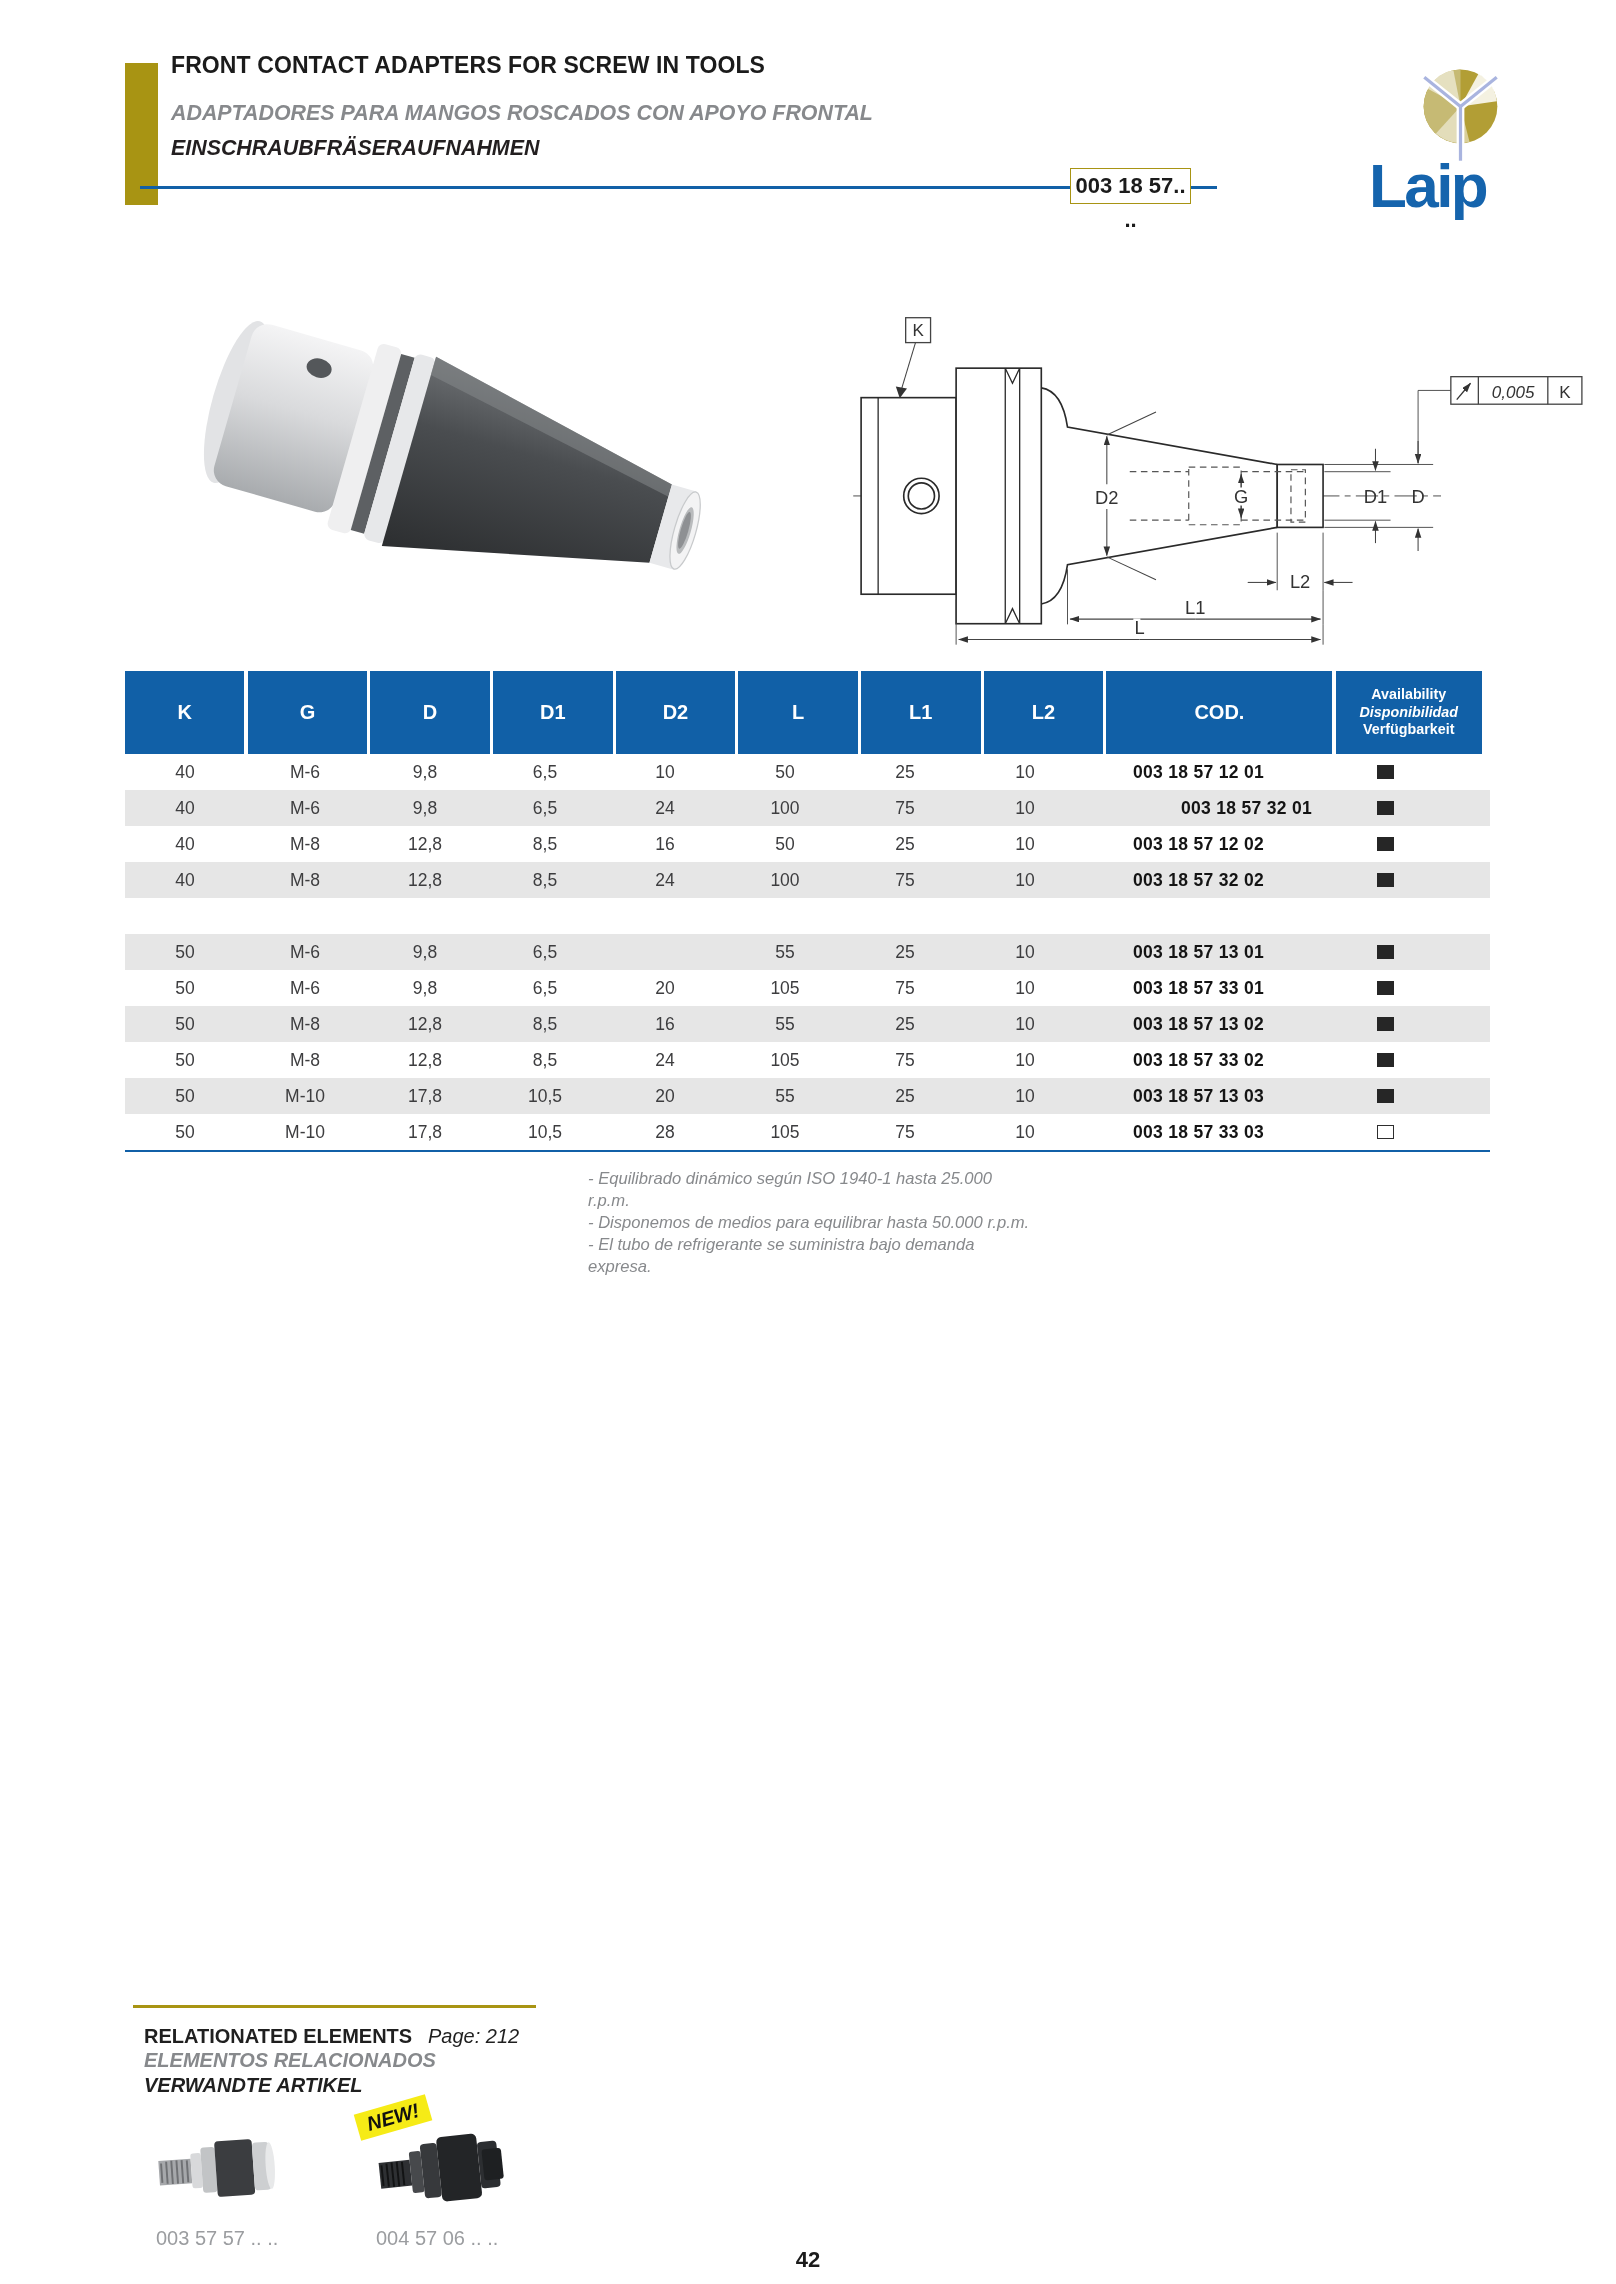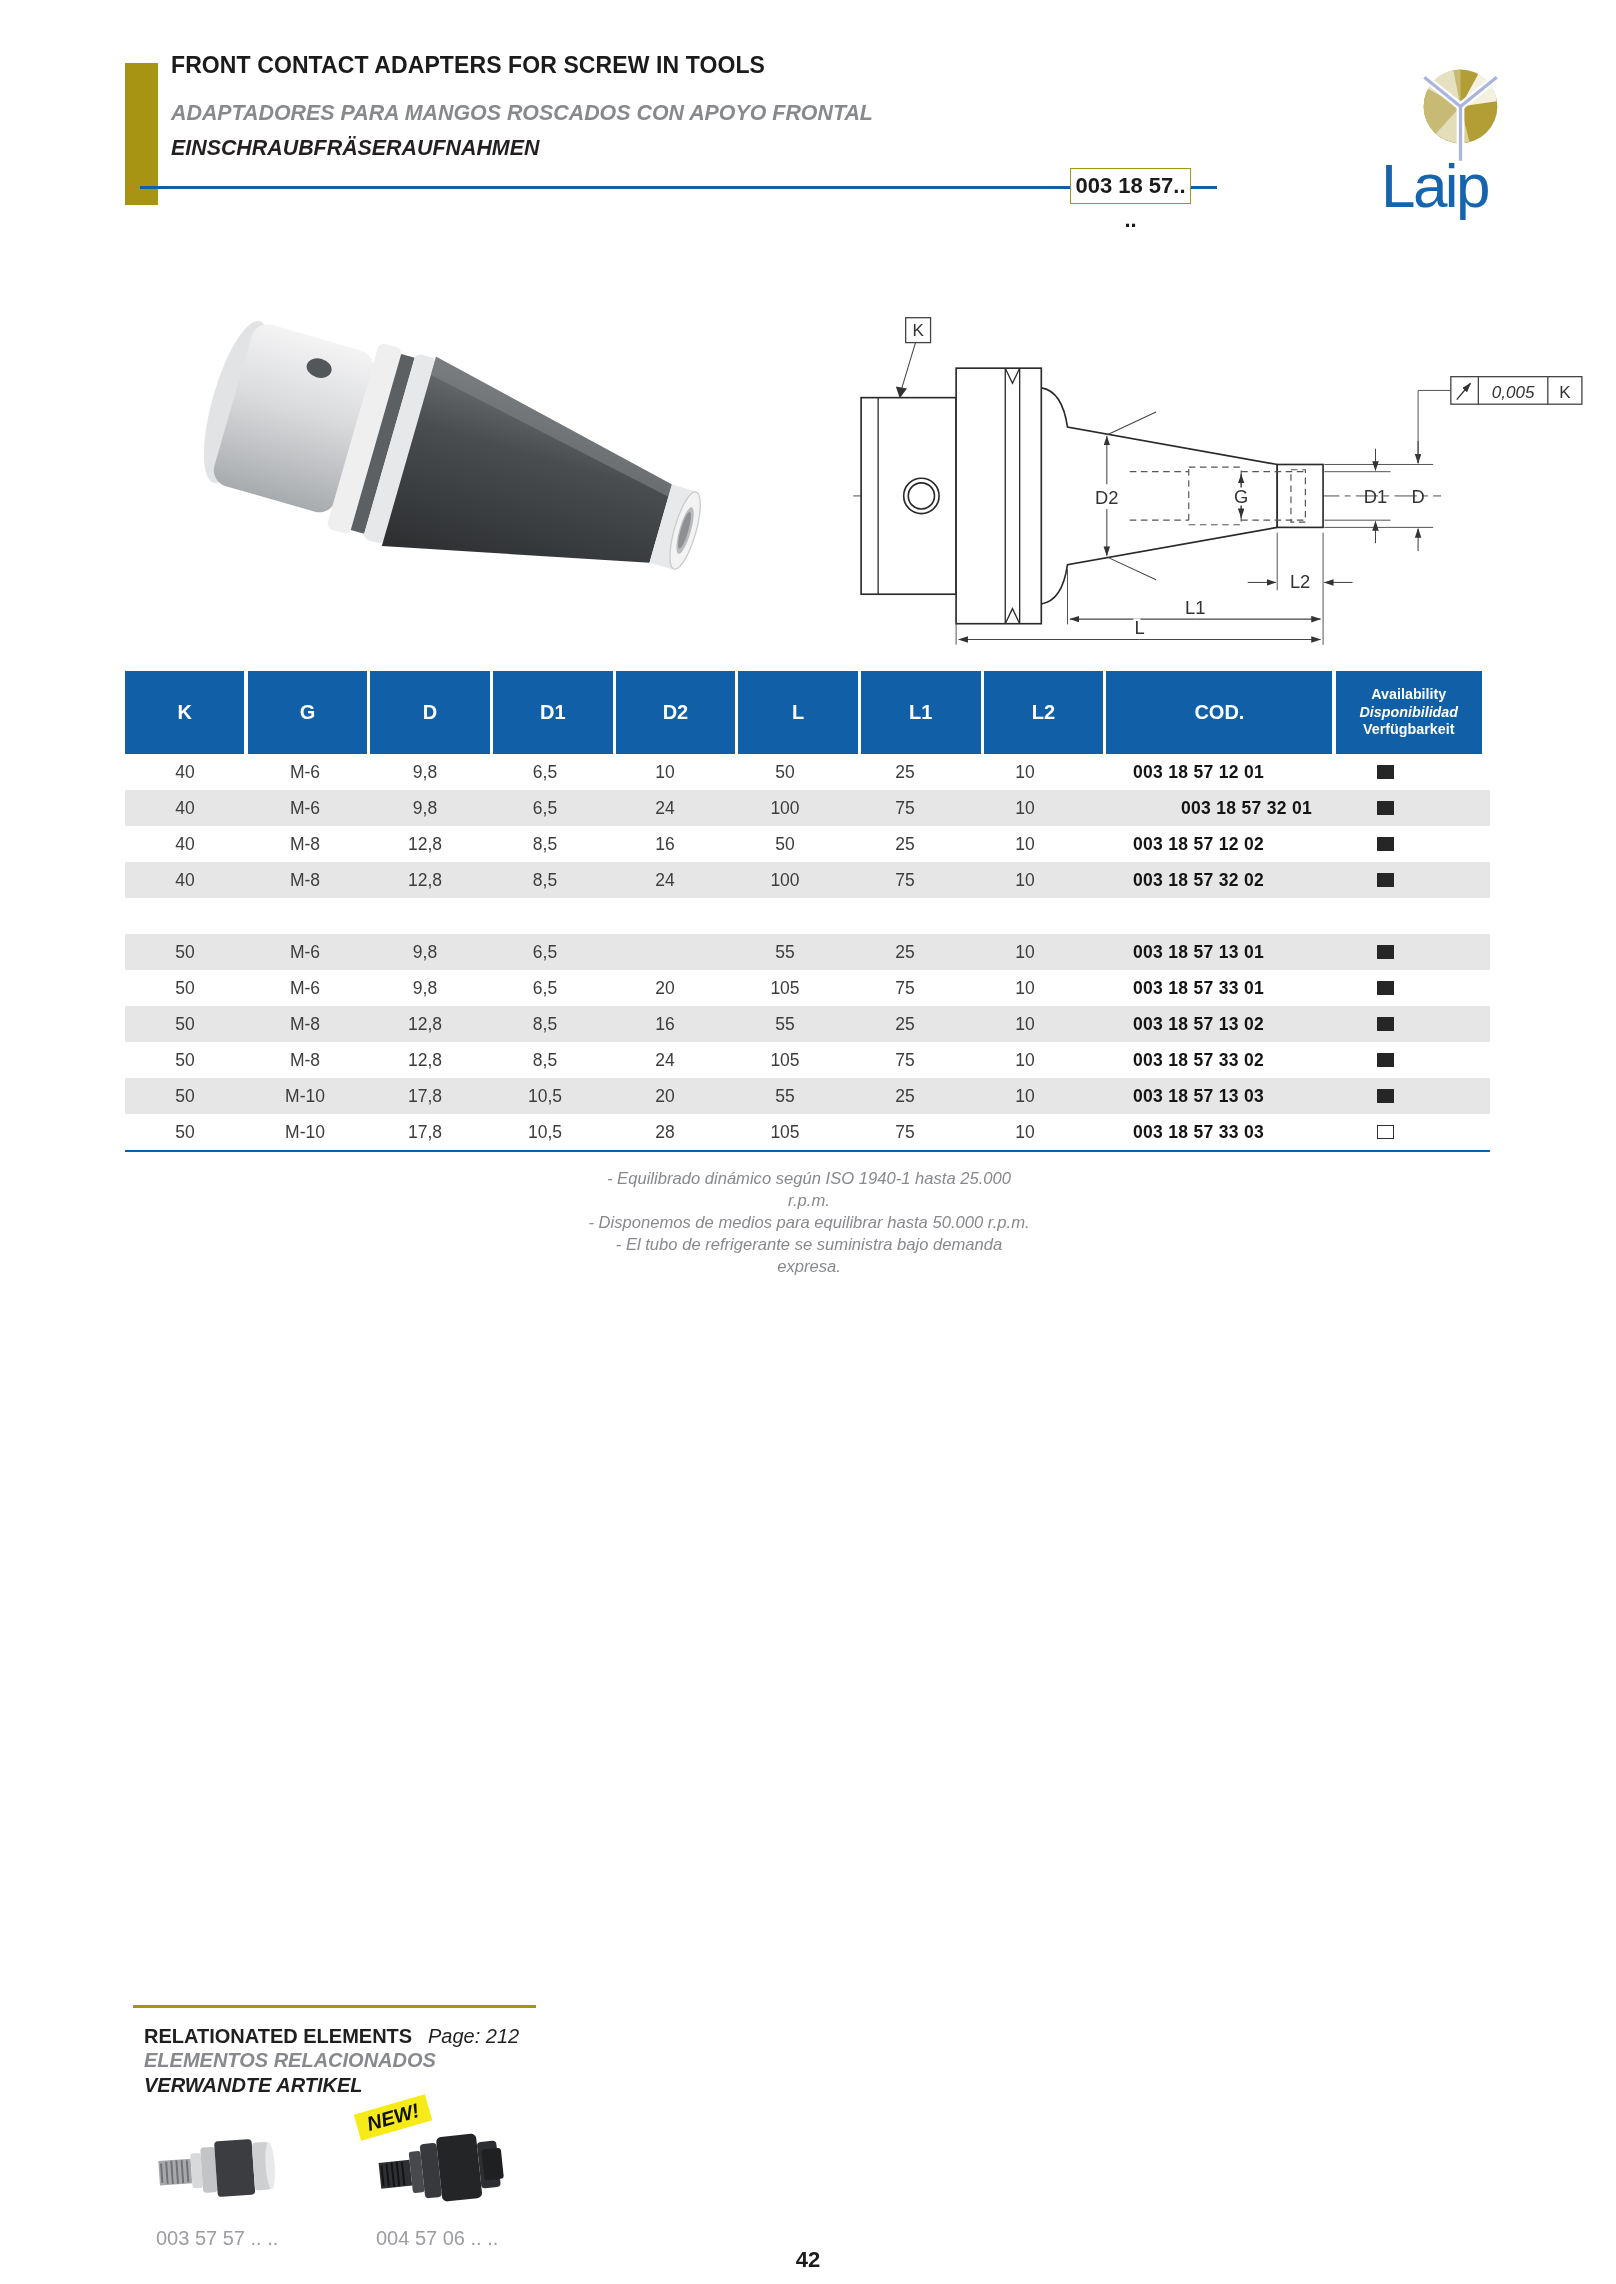--- a/index.html
+++ b/index.html
@@ -8,21 +8,21 @@
 
   
   .goldbar{position:absolute;left:125px;top:63px;width:32.5px;height:142px;background:#A89413;}
   .title-en{position:absolute;left:171px;top:52px;font-size:23px;font-weight:bold;color:#1b1b1b;letter-spacing:0.1px;}
   .title-es{position:absolute;left:171px;top:101px;font-size:21.4px;font-weight:bold;font-style:italic;color:#87898C;}
   .title-de{position:absolute;left:171px;top:136px;font-size:21.4px;font-weight:bold;font-style:italic;color:#231F20;}
   .blue-rule{position:absolute;left:140px;top:186px;width:1077px;height:3.2px;background:#1160A7;}
   .codebox{position:absolute;left:1070px;top:168px;width:119px;height:34px;background:#fff;border:1.9px solid #A89413;
            font-size:22px;font-weight:bold;color:#1b1b1b;text-align:center;line-height:34px;z-index:2;}
   .logo{position:absolute;left:1358px;top:65px;width:214px;height:169px;}
-  .logo-word{position:absolute;left:23px;top:90px;font-size:62px;font-weight:normal;color:#1564AD;letter-spacing:-2.6px;line-height:1;}
+  .logo-word{position:absolute;left:11px;top:90px;font-size:62px;font-weight:bold;color:#1564AD;letter-spacing:-2.6px;line-height:1;}
   .logo-ic{position:absolute;left:44px;top:0;}
 
   
   .photo3d{position:absolute;left:156px;top:296px;width:572px;height:331px;}
   .techdraw{position:absolute;left:848px;top:296px;width:747px;height:354px;}
 
   
   .tbl{position:absolute;left:125px;top:671px;width:1365px;border-bottom:2.6px solid #1160A7;}
   .thead{display:flex;height:83px;}
   .th{background:#1160A7;color:#fff;font-weight:bold;font-size:20px;text-align:center;
@@ -35,21 +35,21 @@
   .row .c{text-align:center;overflow:hidden;}
   .row .c.cod{font-weight:bold;color:#141414;letter-spacing:0.3px;}
   .row .c.av{display:flex;align-items:center;justify-content:center;}
   .spacer{height:36px;background:#fff;}
   .sq{display:inline-block;width:17.5px;height:13.6px;background:#262626;}
   .sq.empty{background:#fff;border:1.9px solid #2e2e2e;box-sizing:border-box;}
 
   
   .note{position:absolute;top:1168px;font-size:16.6px;line-height:22px;white-space:pre-line;}
   .note.en{left:125px;width:452px;color:#262626;}
-  .note.es{left:588px;width:442px;color:#87898C;font-style:italic;text-align:center;}
+  .note.es{left:588px;width:442px;color:#87898C;font-style:italic;}
   .note.de{left:1075px;width:422px;color:#2b2b2b;font-style:italic;}
 
   
   .gold-rule{position:absolute;left:133px;top:2005px;width:403px;height:2.6px;background:#A89413;}
   .rel-en{position:absolute;left:144px;top:2025px;font-size:20px;font-weight:bold;color:#1f1f1f;}
   .rel-page{position:absolute;left:428px;top:2025px;font-size:20px;font-style:italic;color:#1f1f1f;}
   .rel-es{position:absolute;left:144px;top:2049px;font-size:20px;font-weight:bold;font-style:italic;color:#87898C;}
   .rel-de{position:absolute;left:144px;top:2074px;font-size:20px;font-weight:bold;font-style:italic;color:#1f1f1f;}
   .rp1{position:absolute;left:155px;top:2113px;width:123px;height:110px;}
   .rp2{position:absolute;left:374px;top:2107px;width:136px;height:117px;}

